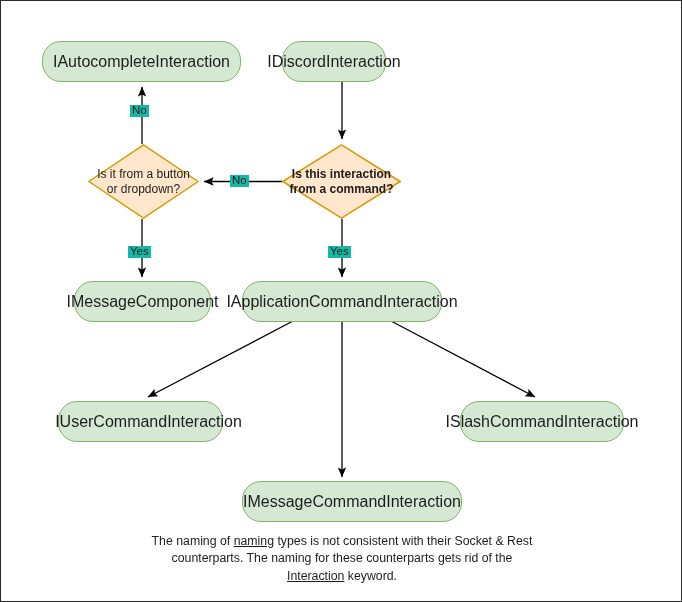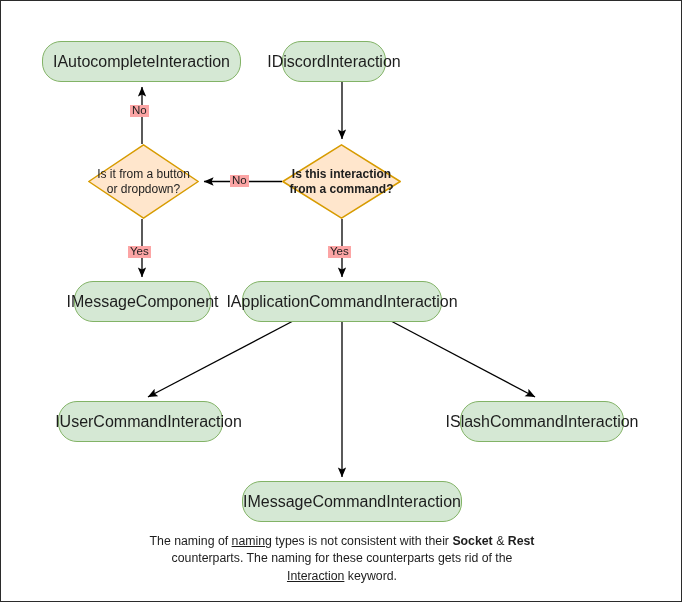--- a/index.html
+++ b/index.html
@@ -65,37 +65,37 @@
     color: #1d1d1d;
     font-size: 12px;
     line-height: 1.18;
     padding: 0 6px;
     box-sizing: border-box;
   }
   .edge-label {
     position: absolute;
     color: #1d1d1d;
     font-size: 11.5px;
-    background: #fca5a5;
+    background: #14b8a6;
     padding: 0 2px;
     white-space: nowrap;
     line-height: 1;
   }
   #caption {
     position: absolute;
     left: 141px;
     top: 532px;
     width: 400px;
     text-align: center;
     color: #1d1d1d;
     font-size: 12.3px;
     line-height: 1.42;
   }
   #caption .u { text-decoration: underline; }
-  #caption .b { font-weight: bold; }
+  #caption .b { font-weight: normal; }
 </style>
 </head>
 <body>
 
 <div id="page">
 
   <svg id="edges" viewBox="0 0 682 602">
     <defs>
       <marker id="arrow" markerWidth="9" markerHeight="9" refX="7.4" refY="3.2" orient="auto" markerUnits="strokeWidth">
         <path d="M0,0 L7.6,3.2 L0,6.4 L1.6,3.2 z" fill="#000000"></path>

